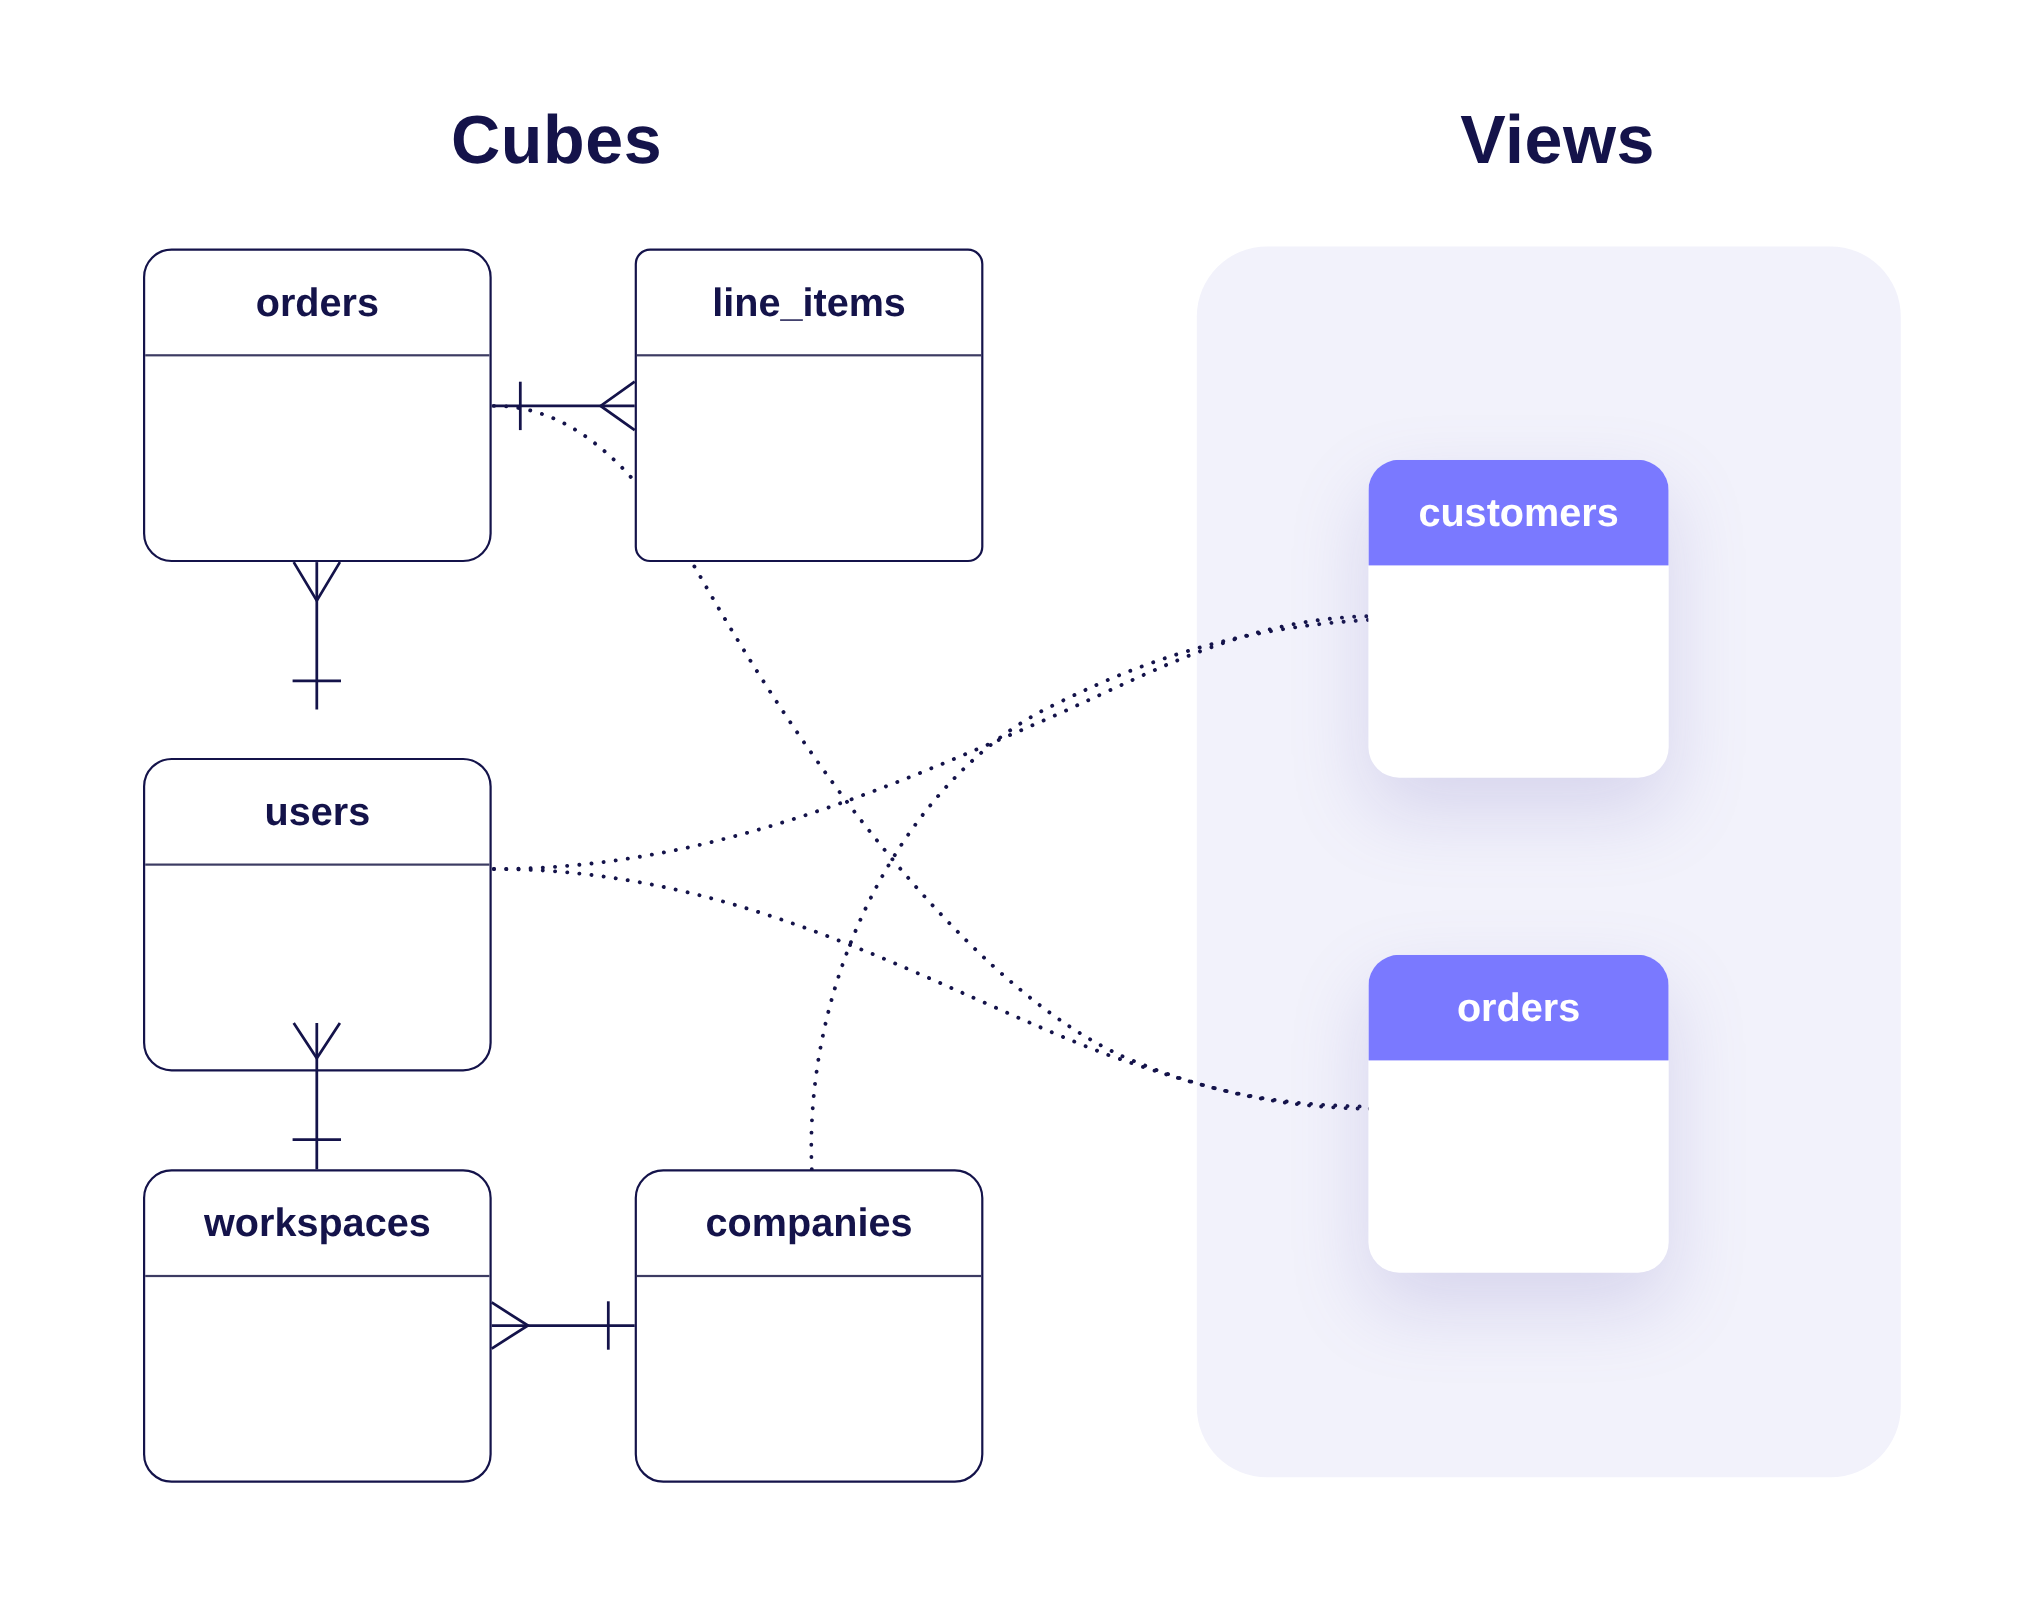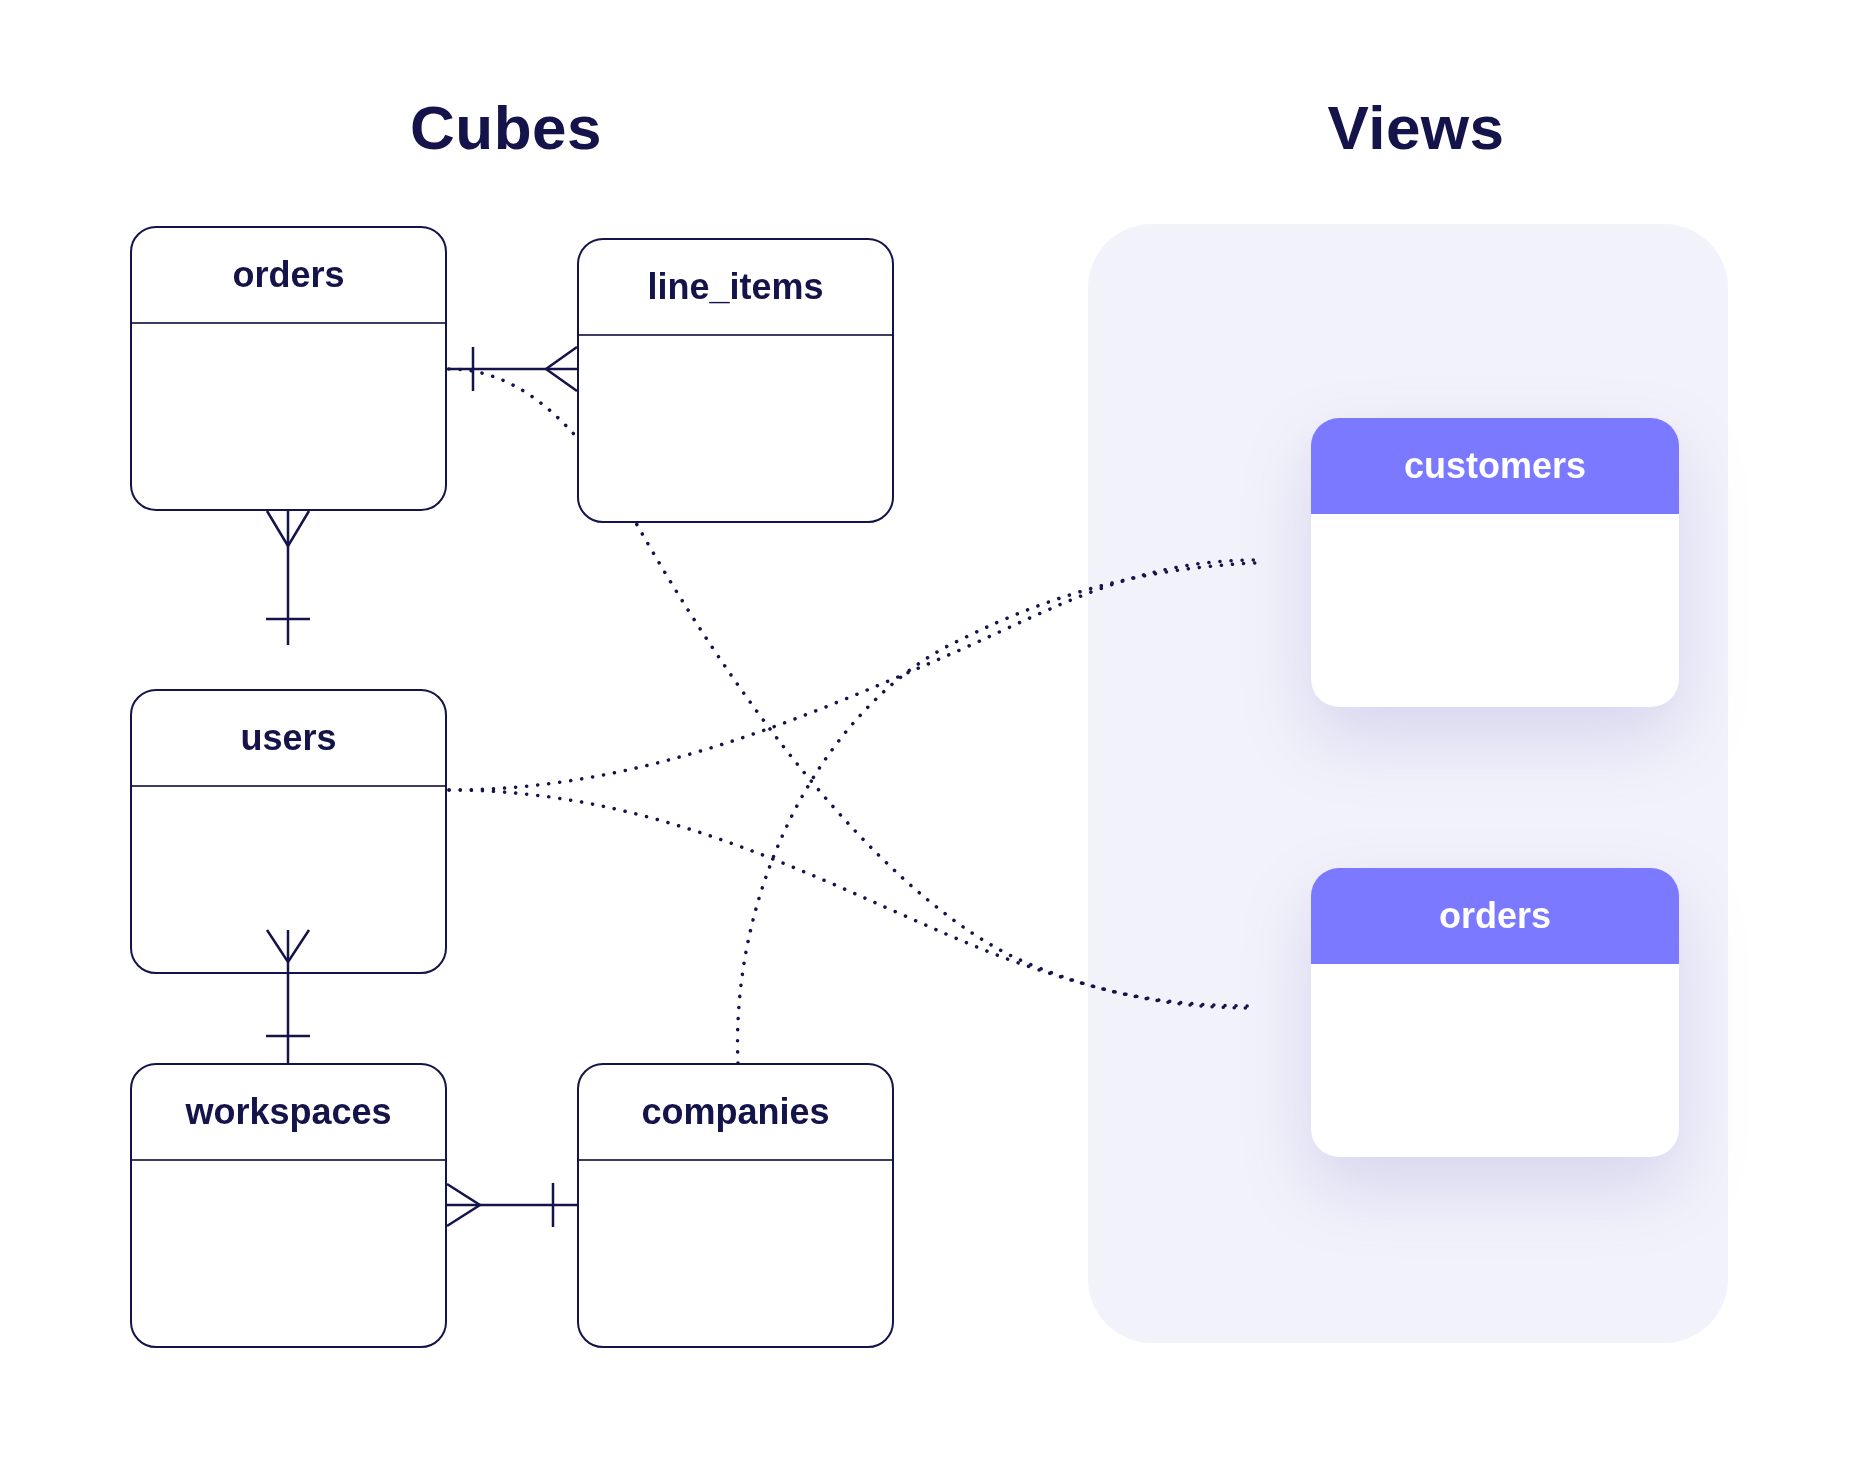--- a/index.html
+++ b/index.html
@@ -8,21 +8,21 @@
   .section-title { position: absolute; top: 92px; font-size: 62px; font-weight: 700;
                    transform: translateX(-50%); white-space: nowrap; letter-spacing: 0.5px; }
   #title-cubes { left: 506px; }
   #title-views { left: 1416px; }
   .views-panel { position: absolute; left: 1088px; top: 224px; width: 640px; height: 1119px;
                  background: #f2f2fb; border-radius: 64px; }
   .cube { position: absolute; width: 317px; height: 285px; border: 2px solid #14134a;
           border-radius: 26px; background: #ffffff; box-sizing: border-box; }
   .cube .hdr { height: 94px; border-bottom: 2px solid #3d3c63; display: flex; align-items: center;
                justify-content: center; font-size: 36px; font-weight: 700; color: #14134a; }
-  .view-card { position: absolute; left: 1311px; width: 368px; height: 289px; border-radius: 28px;
+  .view-card { position: absolute; left: 1244px; width: 273px; height: 289px; border-radius: 28px;
                background: #ffffff; overflow: hidden;
                box-shadow: 0 30px 70px rgba(120, 110, 190, 0.22); }
   .view-card .hdr { height: 96px; background: #7a79ff; display: flex; align-items: center;
                     justify-content: center; color: #ffffff; font-size: 36px; font-weight: 700; }
   svg.links { position: absolute; left: 0; top: 0; width: 1856px; height: 1472px; pointer-events: none; }
   svg.conns { position: absolute; left: 0; top: 0; width: 1856px; height: 1472px; pointer-events: none; }
 </style>
 </head>
 <body>
 
@@ -36,21 +36,21 @@
     <path d="M 449 790 C 640 790, 800 720, 960 650 C 1060 605, 1140 560, 1255 560"></path>
     <path d="M 449 790 C 680 790, 850 900, 1010 960 C 1110 995, 1170 1008, 1255 1008"></path>
     <path d="M 738 1063 C 730 880, 830 700, 960 640 C 1060 590, 1150 568, 1255 563"></path>
     <path d="M 449 369 C 540 369, 600 460, 640 530 C 760 740, 900 905, 1020 960 C 1100 995, 1170 1006, 1255 1006"></path>
   </g>
 </svg>
 
 <div class="cube" style="left:130px; top:226px;">
   <div class="hdr">orders</div>
 </div>
-<div class="cube" style="left:577px; top:238px;">
+<div class="cube" style="left:577px; top:226px;border-radius:14px;">
   <div class="hdr">line_items</div>
 </div>
 <div class="cube" style="left:130px; top:670px;margin-top:19px;">
   <div class="hdr">users</div>
 </div>
 <div class="cube" style="left:130px; top:1063px;">
   <div class="hdr">workspaces</div>
 </div>
 <div class="cube" style="left:577px; top:1063px;text-align:right;">
   <div class="hdr">companies</div>

